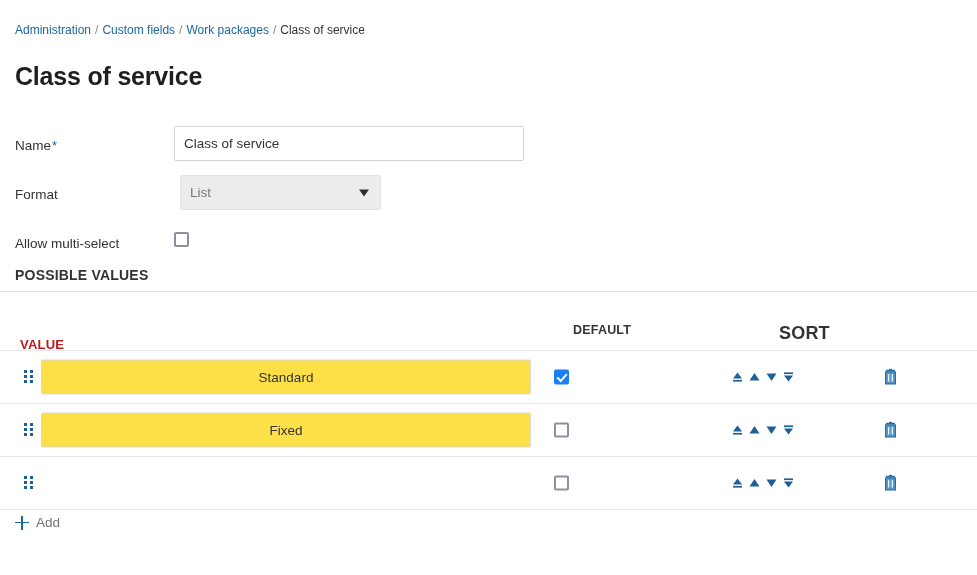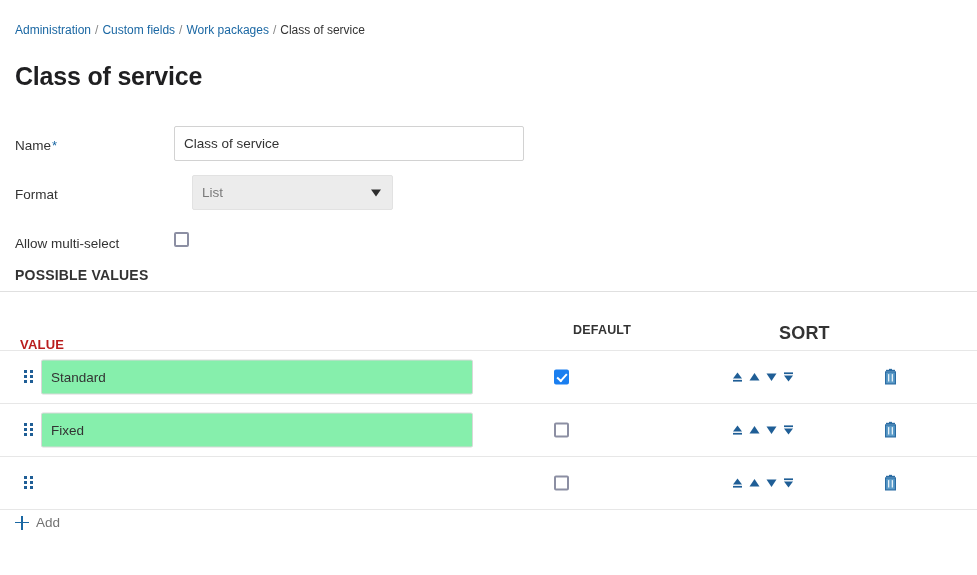--- a/index.html
+++ b/index.html
@@ -87,21 +87,21 @@
     border-radius: 2px;
     background: #fff;
     font-family: "Liberation Sans", sans-serif;
     font-size: 13.5px;
     color: #333333;
     padding: 0 9px;
     outline: none;
   }
   .select-wrap {
     position: absolute;
-    left: 192px;
+    left: 180px;
     top: 0;
     width: 201px;
     height: 35px;
   }
   .select-box {
     width: 100%;
     height: 100%;
     background: #ececec;
     border: 1px solid #e2e2e2;
     border-radius: 2px;
@@ -244,30 +244,31 @@
     width: 3px;
     height: 3px;
     background: #1f5e96;
   }
 
   .value-input {
     position: absolute;
     left: 41px;
     top: 50%;
     transform: translateY(-50%);
-    width: 432px;
+    width: 490px;
     height: 35px;
     border: 1px solid #d8d8d8;
     border-radius: 2px;
-    background: #86efac;
+    background: #fde047;
     font-family: "Liberation Sans", sans-serif;
     font-size: 13.5px;
     color: #333333;
     padding: 0 9px;
     outline: none;
+    text-align: center;
   }
 
   .default-cell {
     position: absolute;
     left: 554px;
     top: 50%;
     transform: translateY(-50%);
     line-height: 0;
   }
 

